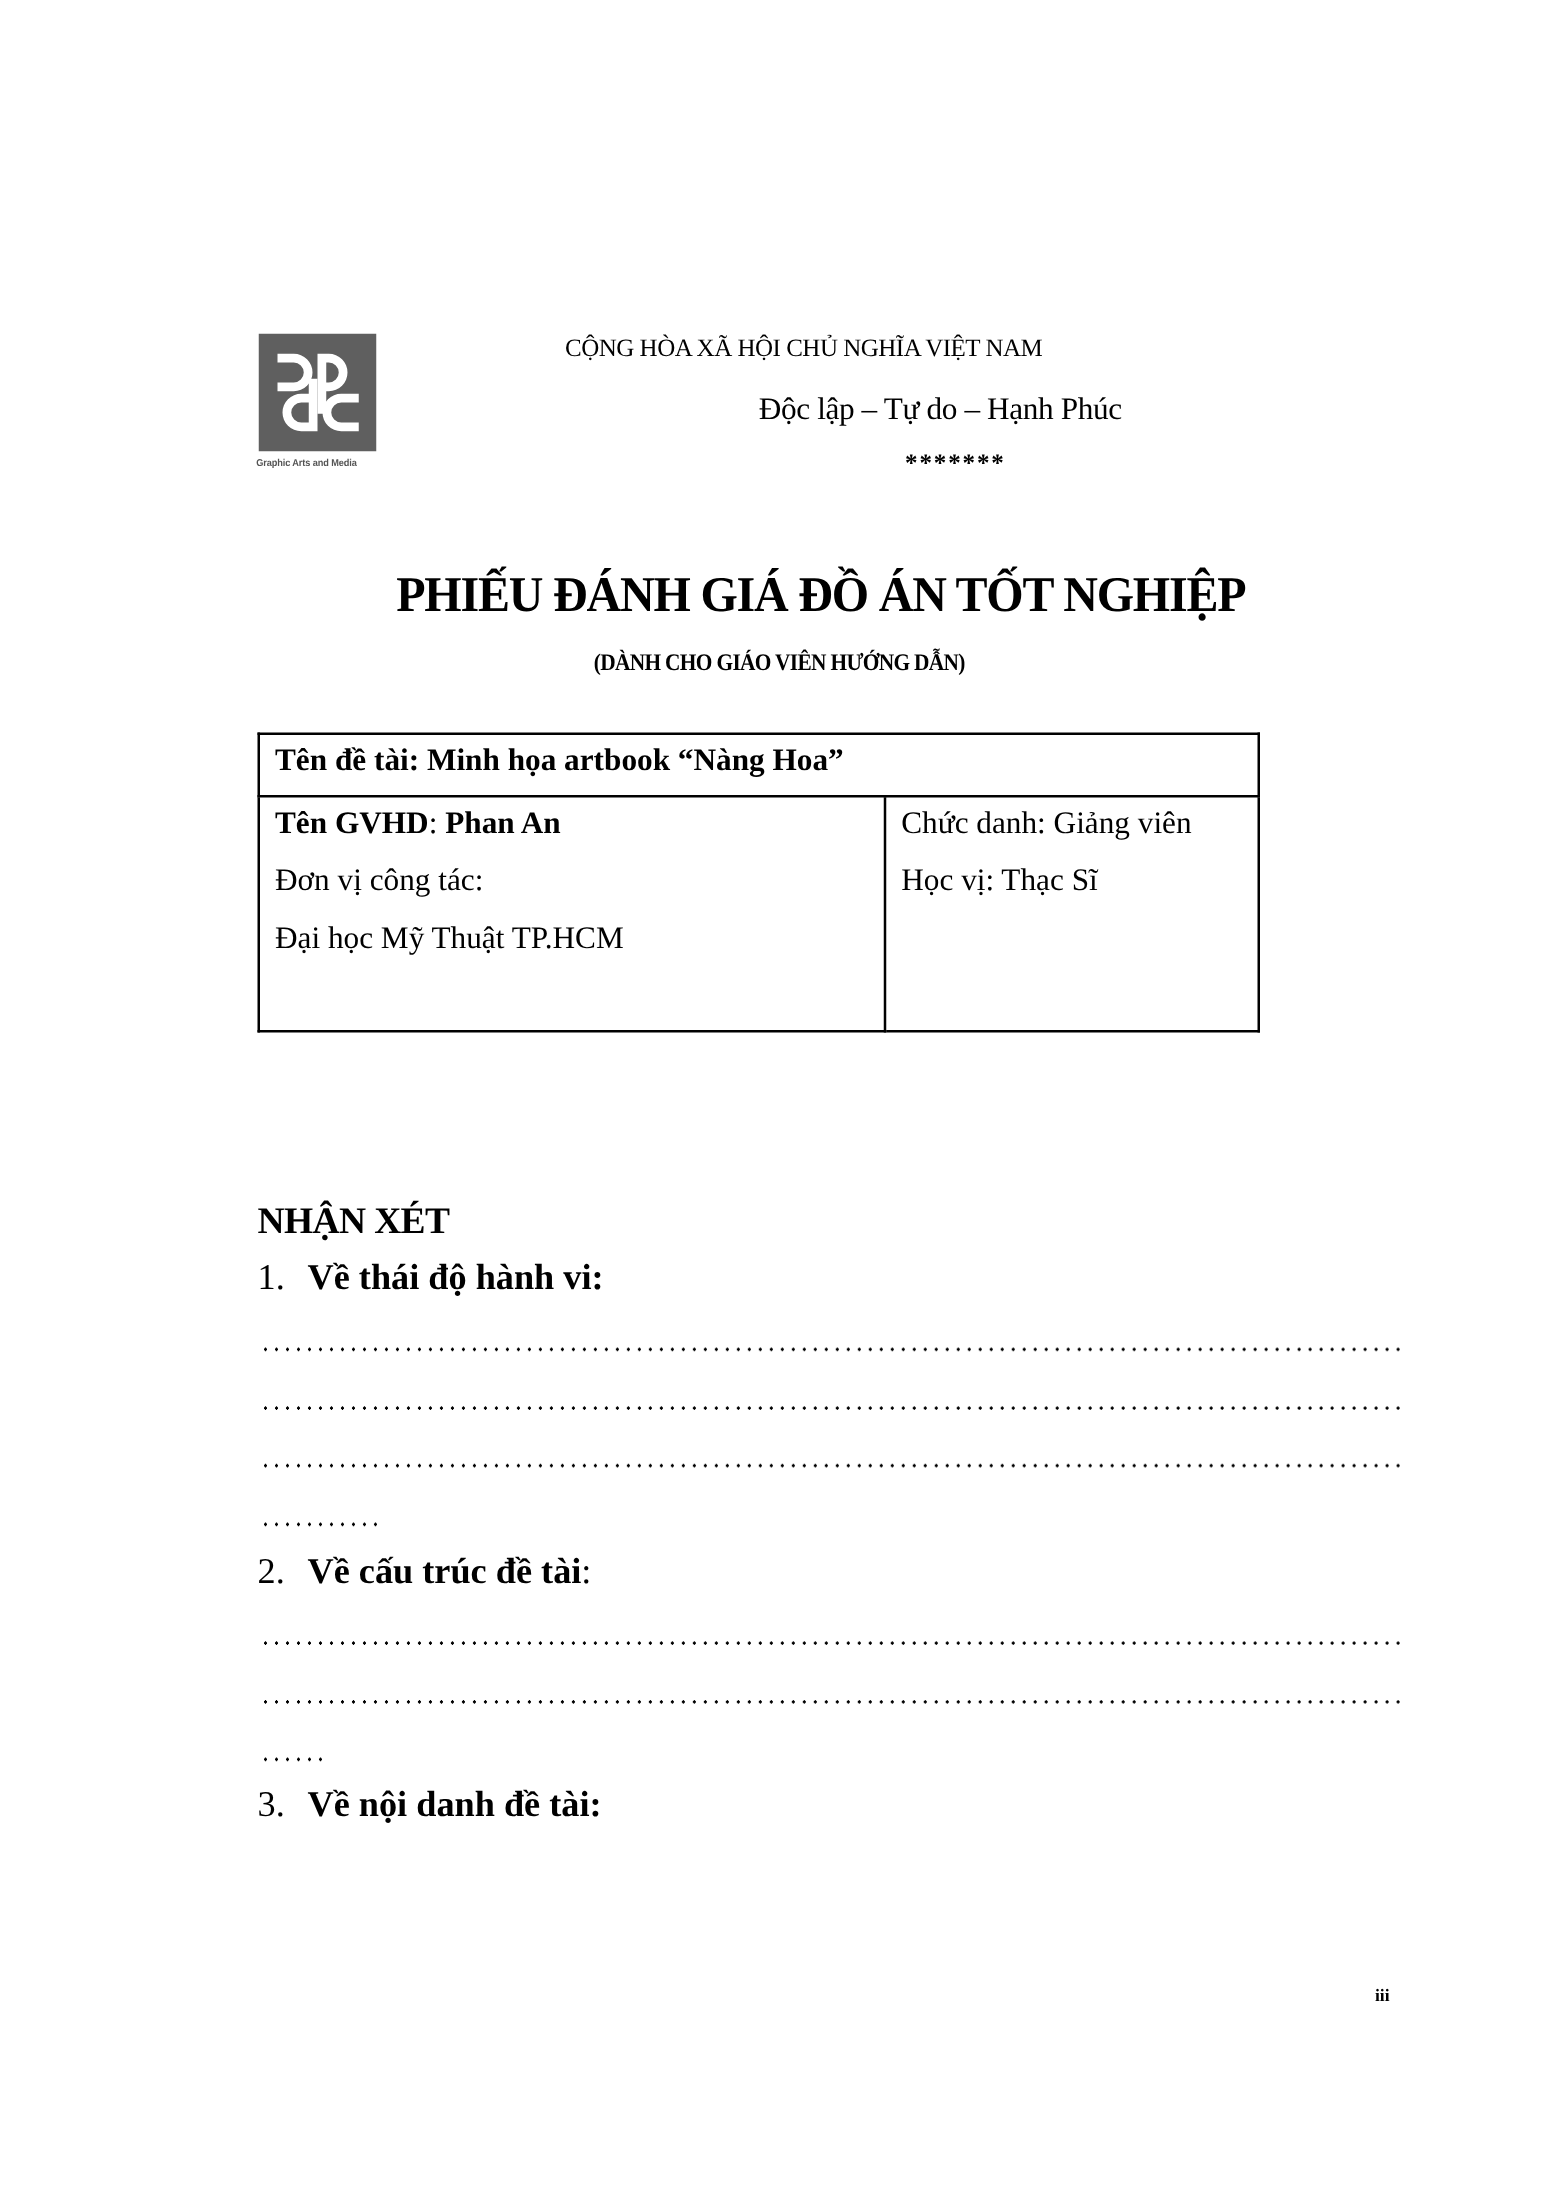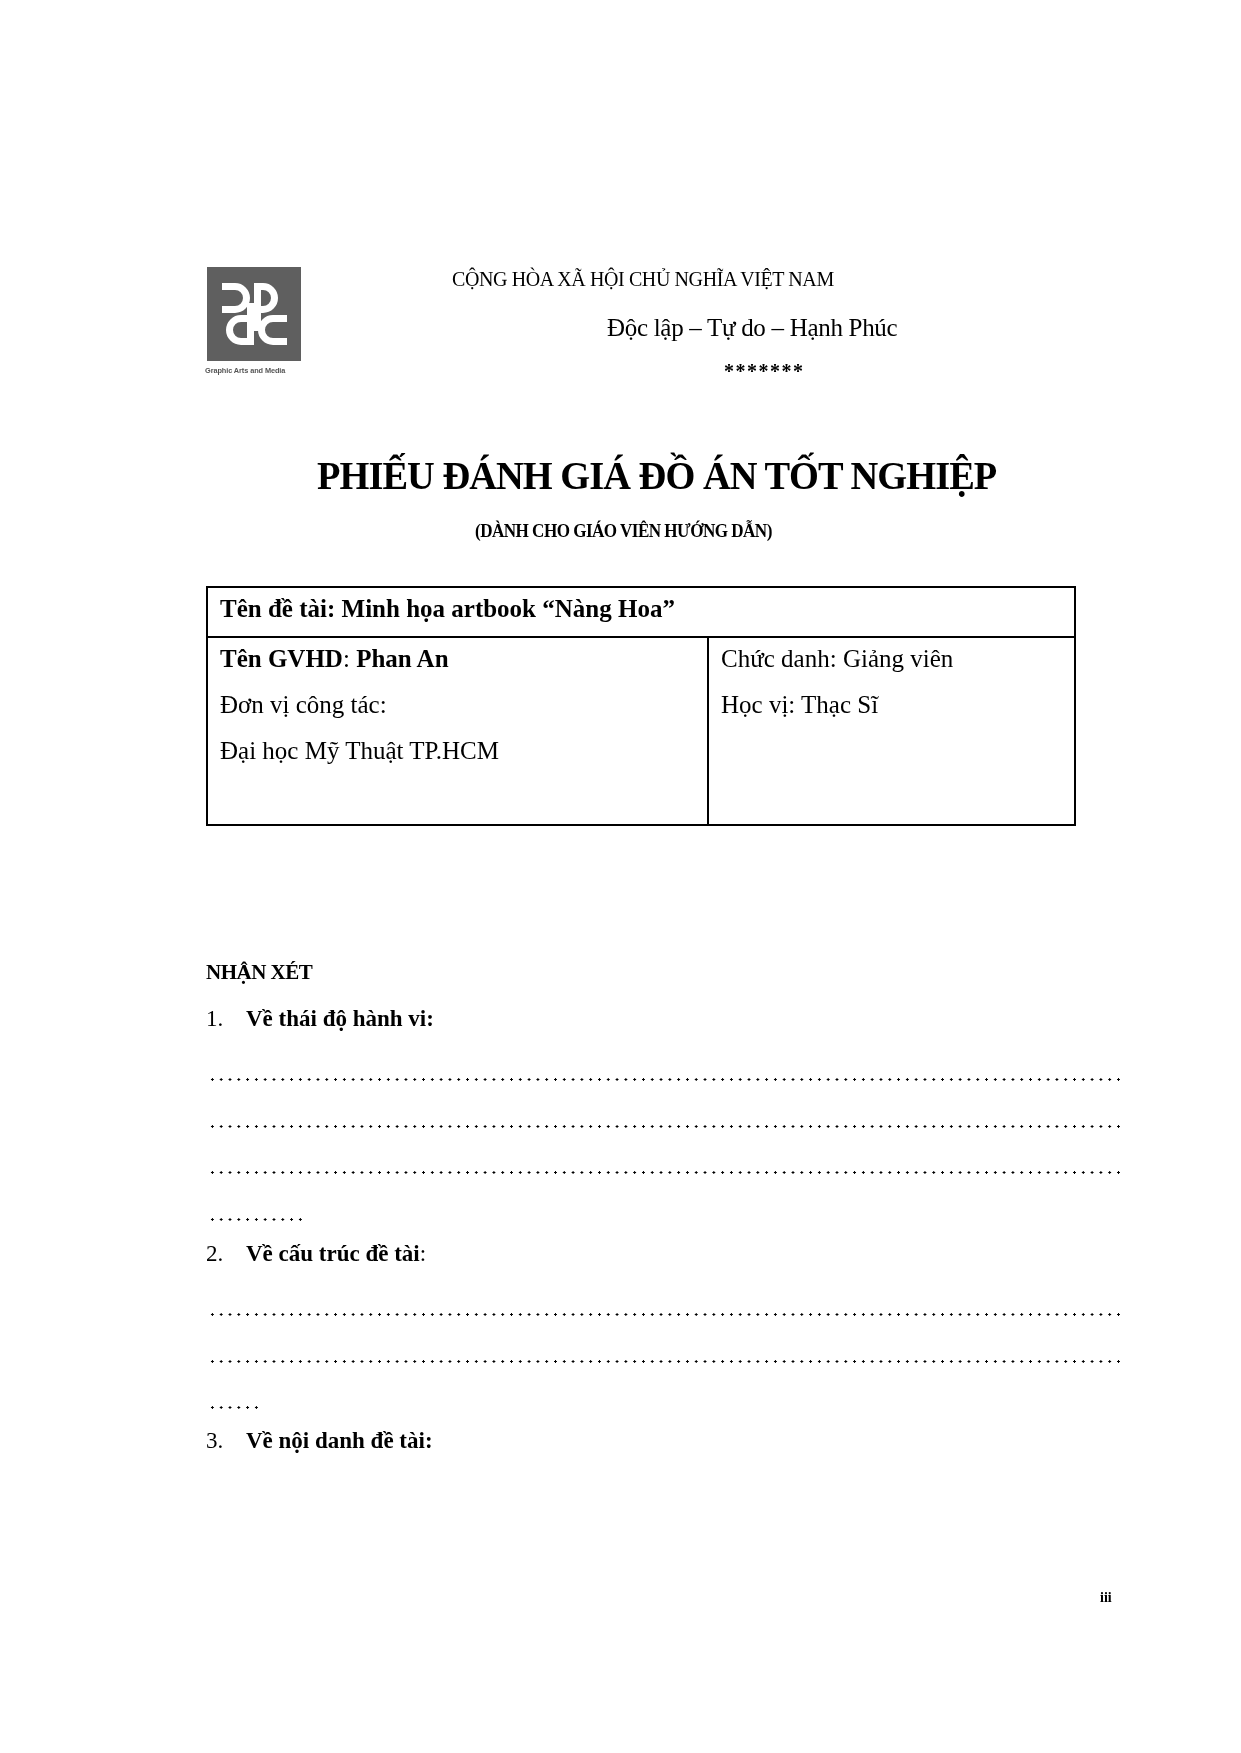--- a/index.html
+++ b/index.html
@@ -27,34 +27,34 @@
     left: 317px; top: 452px; font-size: 40px; font-weight: bold; letter-spacing: -1px;
     transform: scaleX(0.96); transform-origin: left;
   }
   .subtitle {
     left: 475px; top: 520px; font-size: 19px; font-weight: bold; letter-spacing: -0.6px;
     transform: scaleX(0.9); transform-origin: left;
   }
 
   
   table.info {
-    position: absolute; left: 206px; top: 586px; width: 870px;
+    position: absolute; left: 206px; top: 586px; width: 802px;
     border-collapse: collapse; font-size: 25px;
   }
   table.info td { border: 2px solid #000; vertical-align: top; padding: 0 12px 0 12px; }
   table.info tr.r1 td { height: 45px; padding-top: 2px; }
   table.info tr.r2 td { height: 90px; padding-top: 2px; }
   table.info tr.r3 td { height: 184px; padding-top: 2px; }
   .cell-line { height: 46px; line-height: 38px; }
   td.left { width: 475px; }
   .b { font-weight: bold; }
 
   
-  .section-title { left: 206px; top: 960px; font-size: 21px; font-weight: bold; letter-spacing: -0.5px; }
-  .item { left: 206px; font-size: 23px; }
+  .section-title { left: 206px; top: 960px; font-size: 30px; font-weight: bold; letter-spacing: -0.5px; }
+  .item { left: 206px; font-size: 29px; }
   .item .num { display: inline-block; width: 40px; }
   .item .lbl { font-weight: bold; }
   .dots {
     position: absolute; left: 208px; height: 3px;
     background-image: radial-gradient(circle, #000 1.2px, transparent 1.4px);
     background-size: 8.8px 3px; background-repeat: repeat-x;
   }
   .page-num { left: 1100px; top: 1590px; font-size: 14px; font-weight: bold; }
 </style>
 </head>

